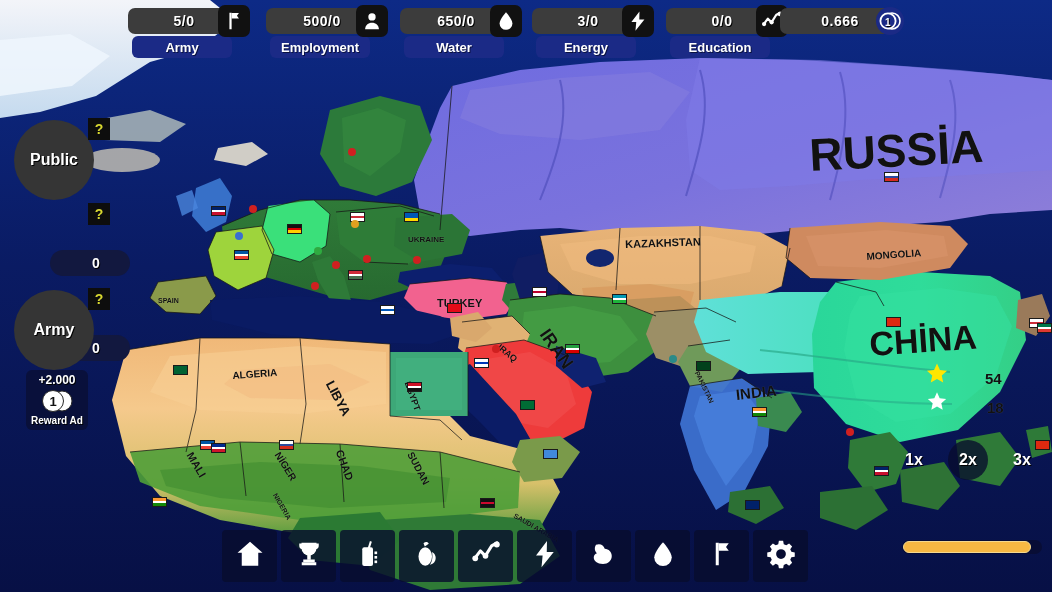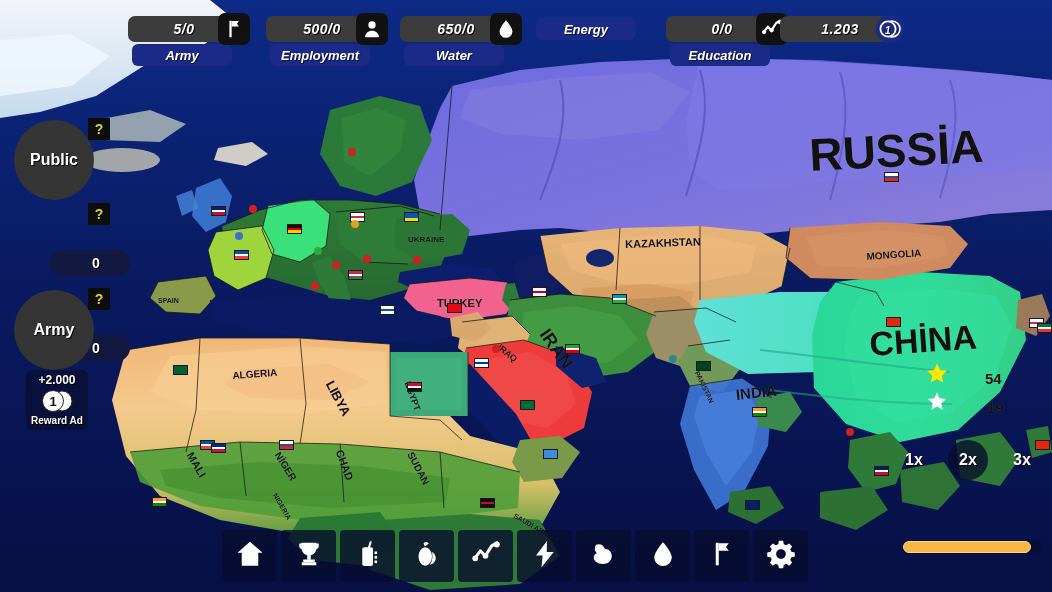--- a/index.html
+++ b/index.html
@@ -19,21 +19,21 @@
     pointer-events:none;
   }
   .flagmk {
     position:absolute; width:15px; height:10px; border:1px solid #1a1a1a;
     background:#ccc; overflow:hidden;
   }
   .flagmk i { position:absolute; left:0; right:0; display:block; }
   .dotmk { position:absolute; width:8px; height:8px; border-radius:50%; }
 
   
-  #topbar { position:absolute; top:8px; left:0; width:908px; height:62px; z-index:30;font-style:italic; }
+  #topbar { position:absolute; top:0; left:0; width:908px; height:62px; z-index:30; }
   .res { position:absolute; top:8px; height:50px; }
   .res .val {
     position:relative; height:26px; width:112px; background:#3c3c3c;
     border-radius:7px; color:#fff; font-weight:700; font-size:14px;
     font-family:"Liberation Sans", sans-serif;
     display:flex; align-items:center; justify-content:center;
     letter-spacing:.5px; text-shadow:1px 1px 0 #000;
   }
   .res .ico {
     position:absolute; right:-10px; top:-3px; width:32px; height:32px;
@@ -519,21 +519,21 @@
         <div style="position: absolute; left: 926px; top: 362px;"><svg width="22" height="22" viewBox="0 0 24 24">
             <path d="M12 1.6 L15.2 8.7 L23 9.6 L17.2 14.8 L18.8 22.4 L12 18.5 L5.2 22.4 L6.8 14.8 L1 9.6 L8.8 8.7 z" fill="#ffe600"></path>
           </svg></div>
         <div style="position: absolute; left: 927px; top: 391px;"><svg width="20" height="20" viewBox="0 0 24 24">
             <path d="M12 1.6 L15.2 8.7 L23 9.6 L17.2 14.8 L18.8 22.4 L12 18.5 L5.2 22.4 L6.8 14.8 L1 9.6 L8.8 8.7 z" fill="#ffffff"></path>
           </svg></div>
       </div>
 
     <div id="mapnums">
         <div class="clabel" style="left: 985px; top: 370px; font-size: 15px;">54</div>
-        <div class="clabel" style="left: 987px; top: 399px; font-size: 15px;">19</div>
+        <div class="clabel" style="left: 987px; top: 399px; font-size: 15px;">18</div>
       </div>
   </div>
 
   <div id="topbar">
     <div id="resources">
         <div class="res" style="left: 128px;">
           <div class="val">
             <span>5/0</span>
             <span class="ico">
               <svg width="22" height="22" viewBox="0 0 24 24" fill="#fff">
@@ -561,41 +561,49 @@
             <span>650/0</span>
             <span class="ico">
               <svg width="22" height="22" viewBox="0 0 24 24" fill="#fff">
                 <path d="M12 2.5 C12 2.5 5 10.2 5 14.6 A7 7 0 0 0 19 14.6 C19 10.2 12 2.5 12 2.5 z"></path>
               </svg>
             </span>
           </div>
           <div class="lab">Water</div>
         </div>
         <div class="res" style="left: 532px;">
+          <div class="val">
+            <span>3/0</span>
+            <span class="ico">
+              <svg width="22" height="22" viewBox="0 0 24 24" fill="#fff">
+                <path d="M13.6 1.5 L4.8 13.2 h5.3 L9.2 22.5 L19 10.4 h-5.6 z"></path>
+              </svg>
+            </span>
+          </div>
           <div class="lab">Energy</div>
         </div>
         <div class="res" style="left: 666px;">
           <div class="val">
             <span>0/0</span>
             <span class="ico">
               <svg width="22" height="22" viewBox="0 0 24 24" fill="#fff">
                 <path d="M3 15.5 L7.5 9.5 L11.5 13.5 L16.5 5.5 L20.8 3" stroke="#fff" stroke-width="2.4" fill="none" stroke-linecap="round" stroke-linejoin="round"></path>
                 <circle cx="3.4" cy="15.4" r="2.3"></circle>
                 <circle cx="11.6" cy="13.4" r="2.3"></circle>
                 <circle cx="20.6" cy="4.4" r="2.4"></circle>
               </svg>
             </span>
           </div>
           <div class="lab">Education</div>
         </div>
       </div>
 
     <div class="res money">
       <div class="val">
-        <span>1.203</span>
+        <span>0.666</span>
         <span class="ico">
           <svg width="24" height="24" viewBox="0 0 24 24">
             <circle cx="14" cy="12" r="8" fill="#1b2a86" stroke="#fff" stroke-width="1.6"></circle>
             <circle cx="10" cy="12" r="7.6" fill="#1b2a86" stroke="#fff" stroke-width="1.8"></circle>
             <text x="10" y="16.5" font-size="10" font-weight="700" fill="#fff" text-anchor="middle" font-family="Liberation Sans, sans-serif">1</text>
           </svg>
         </span>
       </div>
     </div>
   </div>

